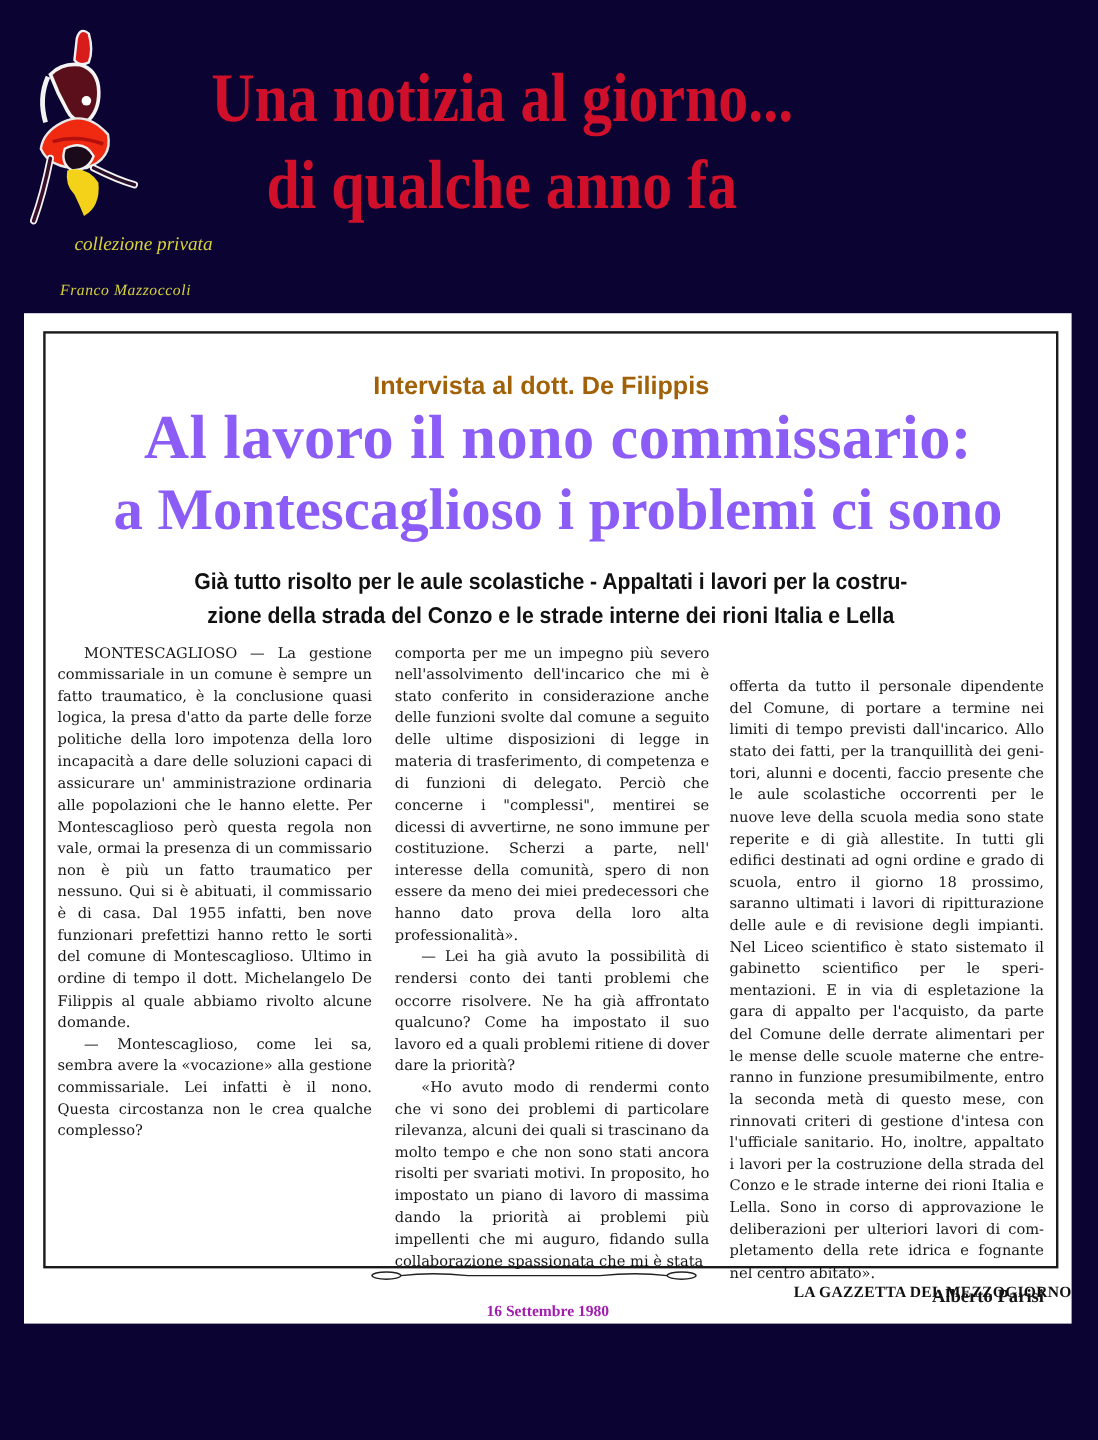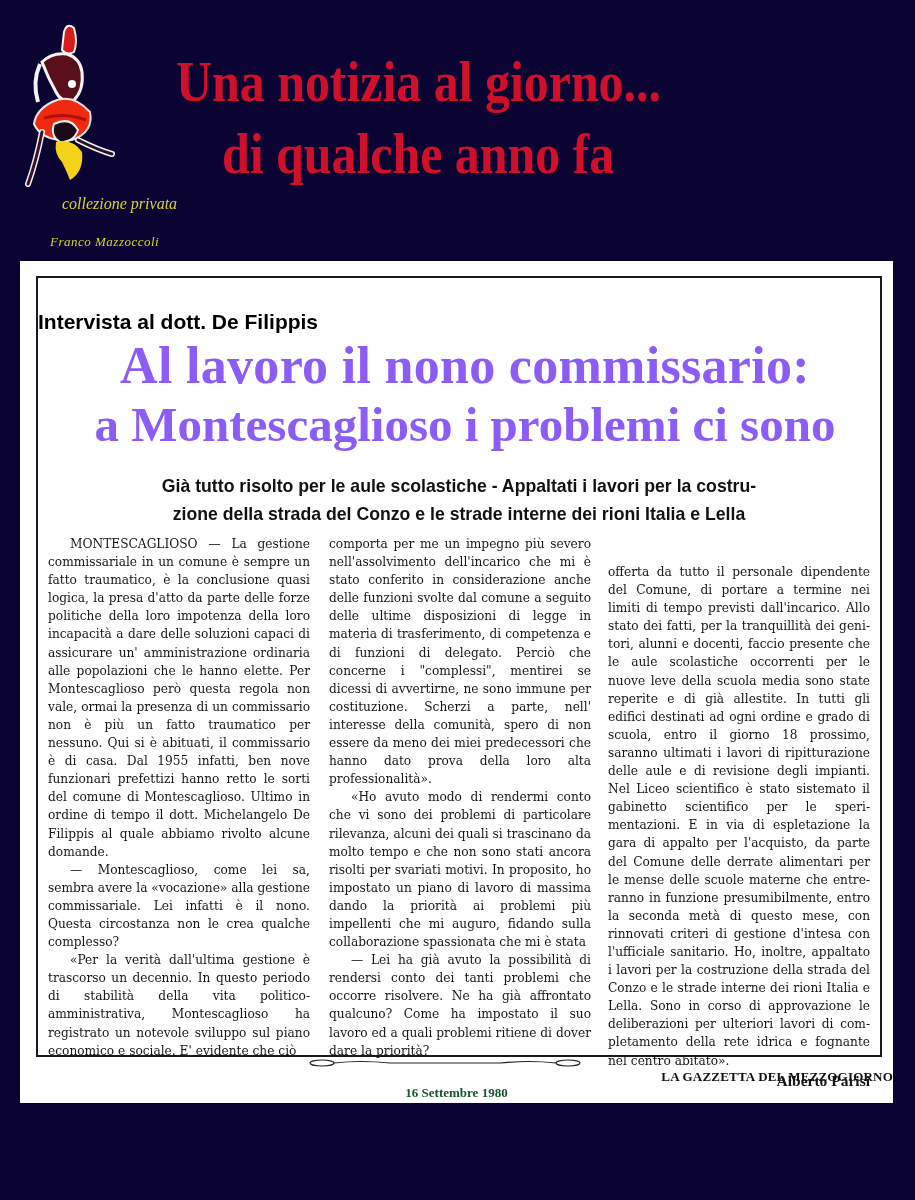--- a/index.html
+++ b/index.html
@@ -25,22 +25,22 @@
   .banner2 { left:222px; top:120px; font-size:58px; transform:scaleX(0.86); }
 
   .clip {
     position:absolute; left:20px; top:261px; width:873px; height:842px; background:#ffffff;
   }
   .frame {
     position:absolute; left:16px; top:15px; width:846px; height:781px;
     border:2px solid #1a1a1a; box-sizing:border-box;
   }
   .kicker {
-    position:absolute; left:0; right:16px; top:32px; 
-    font-family:"Liberation Sans", sans-serif; font-weight:bold; font-size:21px; color:#000000;
+    position:absolute; left:0; right:16px; top:32px; text-align:center;
+    font-family:"Liberation Sans", sans-serif; font-weight:bold; font-size:21px; color:#a16207;
   }
   .headline1, .headline2 {
     position:absolute; left:12px; right:0; text-align:center; font-family:"Liberation Serif", serif;
     font-weight:bold; color:#8b5cf6; white-space:nowrap;
   }
   .headline1 { top:58px; font-size:52px; letter-spacing:0.3px; }
   .headline2 { top:118px; font-size:49px; }
   .subhead {
     position:absolute; left:10px; right:10px; top:194px; text-align:center;
     font-family:"Liberation Sans", sans-serif; font-weight:bold; font-size:19px; color:#111;
@@ -65,21 +65,21 @@
   .ornament {
     position:absolute; left:280px; top:797px; width:290px; height:10px;
   }
   .masthead {
     position:absolute; left:0; right:0; top:808px; text-align:right;
     font-family:"Liberation Serif", serif; font-weight:bold; font-size:13px; color:#111;
     letter-spacing:0.2px; font-variant:small-caps;
   }
   .pubdate {
     position:absolute; left:0; right:0; top:824px; text-align:center;
-    font-family:"Liberation Serif", serif; font-weight:bold; font-size:13px; color:#14532d;
+    font-family:"Liberation Serif", serif; font-weight:bold; font-size:13px; color:#a21caf;
   }
 </style>
 </head>
 <body>
 
 <div class="logo">
   <svg width="180" height="185" viewBox="0 0 180 185">
 
     <path d="M52 20 Q55 10 62 16 Q66 30 62 40 Q55 44 50 38 Z" fill="#d81b1b" stroke="#f2f2f2" stroke-width="2"></path>
 
@@ -113,26 +113,25 @@
     <div class="headline2">a Montescaglioso i problemi ci sono</div>
     <div class="subhead">
       <div>Già tutto risolto per le aule scolastiche - Appaltati i lavori per la costru-</div>
       <div>zione della strada del Conzo e le strade interne dei rioni Italia e Lella</div>
     </div>
 
     <div class="cols">
       <div class="col col1">
         <p class="ind">MONTESCAGLIOSO — La gestione commissariale in un co­mune è sempre un fatto trauma­tico, è la conclusione quasi logica, la presa d'atto da parte delle forze politiche della loro impotenza del­la loro incapacità a dare delle so­luzioni capaci di assicurare un' amministrazione ordinaria alle popolazioni che le hanno elette. Per Montescaglioso però questa regola non vale, ormai la presenza di un commissario non è più un fatto traumatico per nessuno. Qui si è abituati, il commissario è di casa. Dal 1955 infatti, ben nove funzionari prefettizi hanno retto le sorti del comune di Montesca­glioso. Ultimo in ordine di tempo il dott. Michelangelo De Filippis al quale abbiamo rivolto alcune do­mande.</p>
         <p class="ind">— Montescaglioso, come lei sa, sembra avere la «vocazione» alla gestione commissariale. Lei infat­ti è il nono. Questa circostanza non le crea qualche complesso?</p>
-        <p class="ind">«Per la verità dall'ultima ge­stione è trascorso un decennio. In questo periodo di stabilità della vita politico-amministrativa, Montescaglioso ha registrato un notevole sviluppo sul piano econo­mico e sociale. E' evidente che ciò</p>
       </div>
       <div class="col col2">
         <p>comporta per me un impegno più severo nell'assolvimento dell'in­carico che mi è stato conferito in considerazione anche delle fun­zioni svolte dal comune a seguito delle ultime disposizioni di legge in materia di trasferimento, di competenza e di funzioni di dele­gato. Perciò che concerne i "com­plessi", mentirei se dicessi di av­vertirne, ne sono immune per co­stituzione. Scherzi a parte, nell' interesse della comunità, spero di non essere da meno dei miei pre­decessori che hanno dato prova della loro alta professionalità».</p>
+        <p class="ind">— Lei ha già avuto la possibili­tà di rendersi conto dei tanti pro­blemi che occorre risolvere. Ne ha già affrontato qualcuno? Come ha impostato il suo lavoro ed a quali problemi ritiene di dover dare la priorità?</p>
         <p class="ind">«Ho avuto modo di rendermi conto che vi sono dei problemi di particolare rilevanza, alcuni dei quali si trascinano da molto tem­po e che non sono stati ancora ri­solti per svariati motivi. In propo­sito, ho impostato un piano di la­voro di massima dando la priorità ai problemi più impellenti che mi auguro, fidando sulla collabora­zione spassionata che mi è stata</p>
-        <p class="ind">— Lei ha già avuto la possibili­tà di rendersi conto dei tanti pro­blemi che occorre risolvere. Ne ha già affrontato qualcuno? Come ha impostato il suo lavoro ed a quali problemi ritiene di dover dare la priorità?</p>
       </div>
       <div class="col col3">
         <p>offerta da tutto il personale di­pendente del Comune, di portare a termine nei limiti di tempo pre­visti dall'incarico. Allo stato dei fatti, per la tranquillità dei geni­tori, alunni e docenti, faccio pre­sente che le aule scolastiche oc­correnti per le nuove leve della scuola media sono state reperite e di già allestite. In tutti gli edifici destinati ad ogni ordine e grado di scuola, entro il giorno 18 prossi­mo, saranno ultimati i lavori di ri­pitturazione delle aule e di revi­sione degli impianti. Nel Liceo scientifico è stato sistemato il ga­binetto scientifico per le speri­mentazioni. E in via di espletazio­ne la gara di appalto per l'acqui­sto, da parte del Comune delle derrate alimentari per le mense delle scuole materne che entre­ranno in funzione presumibil­mente, entro la seconda metà di questo mese, con rinnovati criteri di gestione d'intesa con l'ufficiale sanitario. Ho, inoltre, appaltato i lavori per la costruzione della strada del Conzo e le strade inter­ne dei rioni Italia e Lella. Sono in corso di approvazione le delibera­zioni per ulteriori lavori di com­pletamento della rete idrica e fo­gnante nel centro abitato».</p>
         <div class="signature">Alberto Parisi</div>
       </div>
     </div>
   </div>
 
   <svg class="ornament" viewBox="0 0 290 10">
     <ellipse cx="22" cy="5" rx="12" ry="3" fill="none" stroke="#222" stroke-width="1.2"></ellipse>

